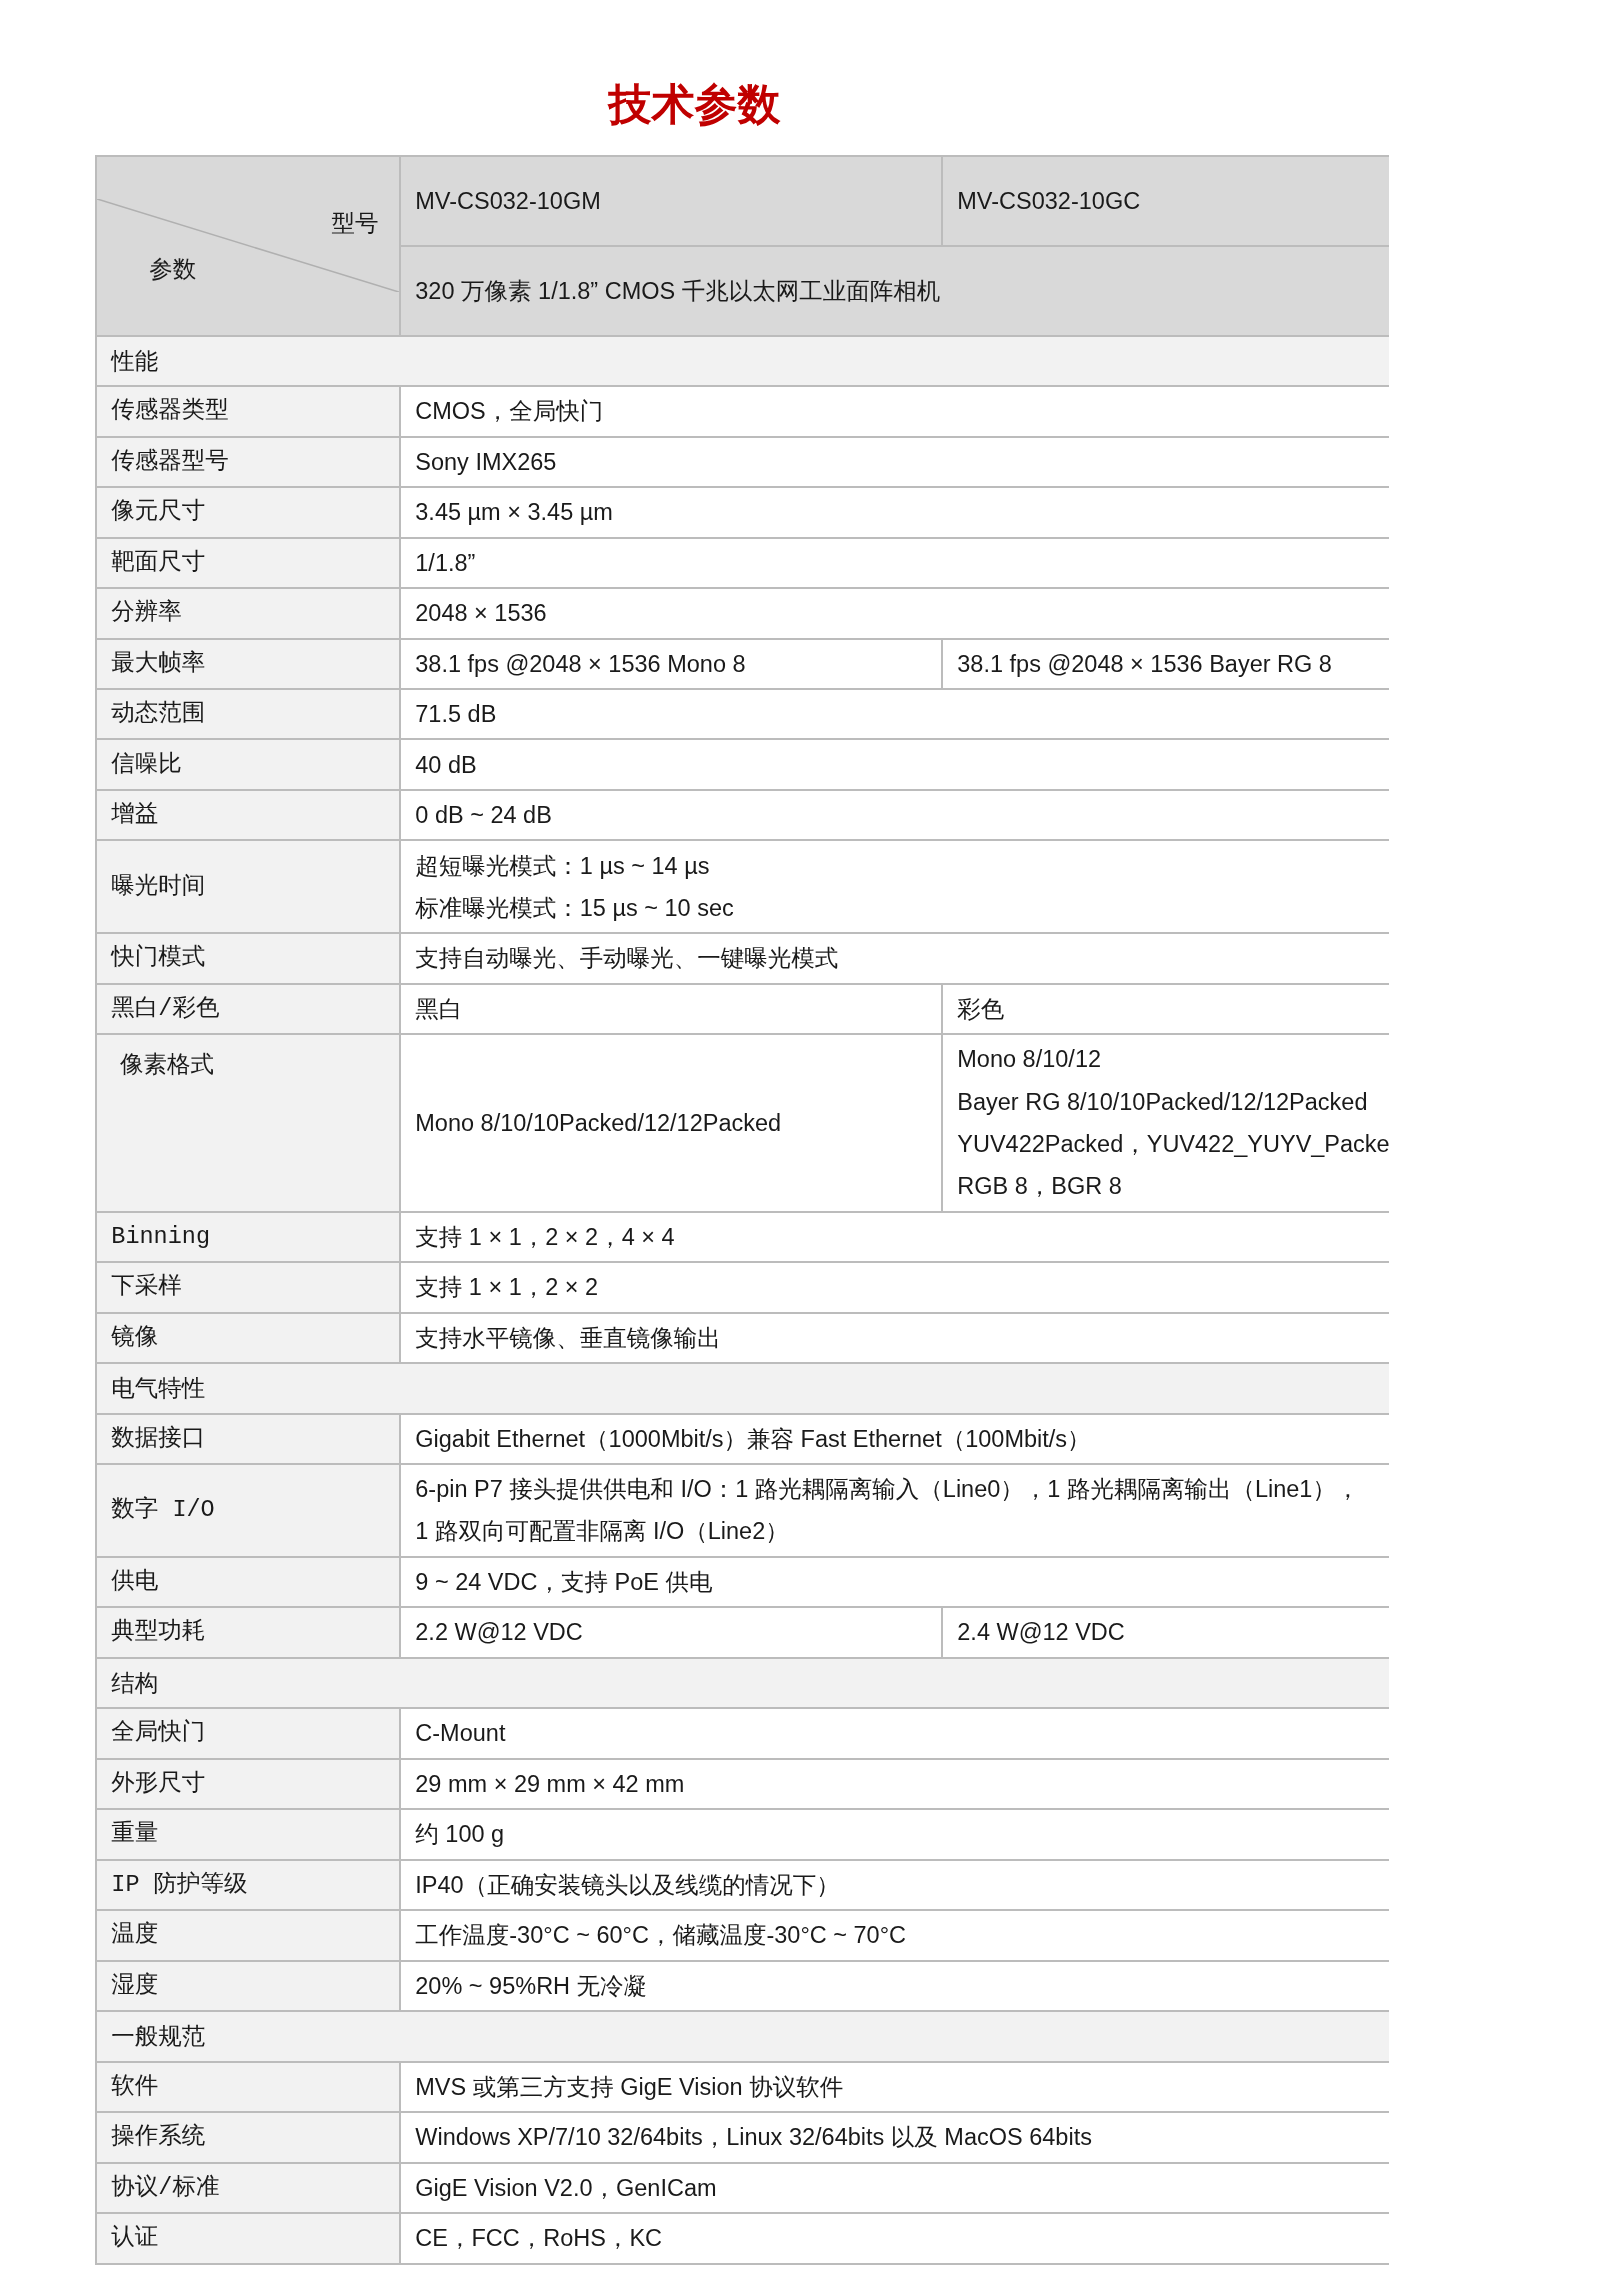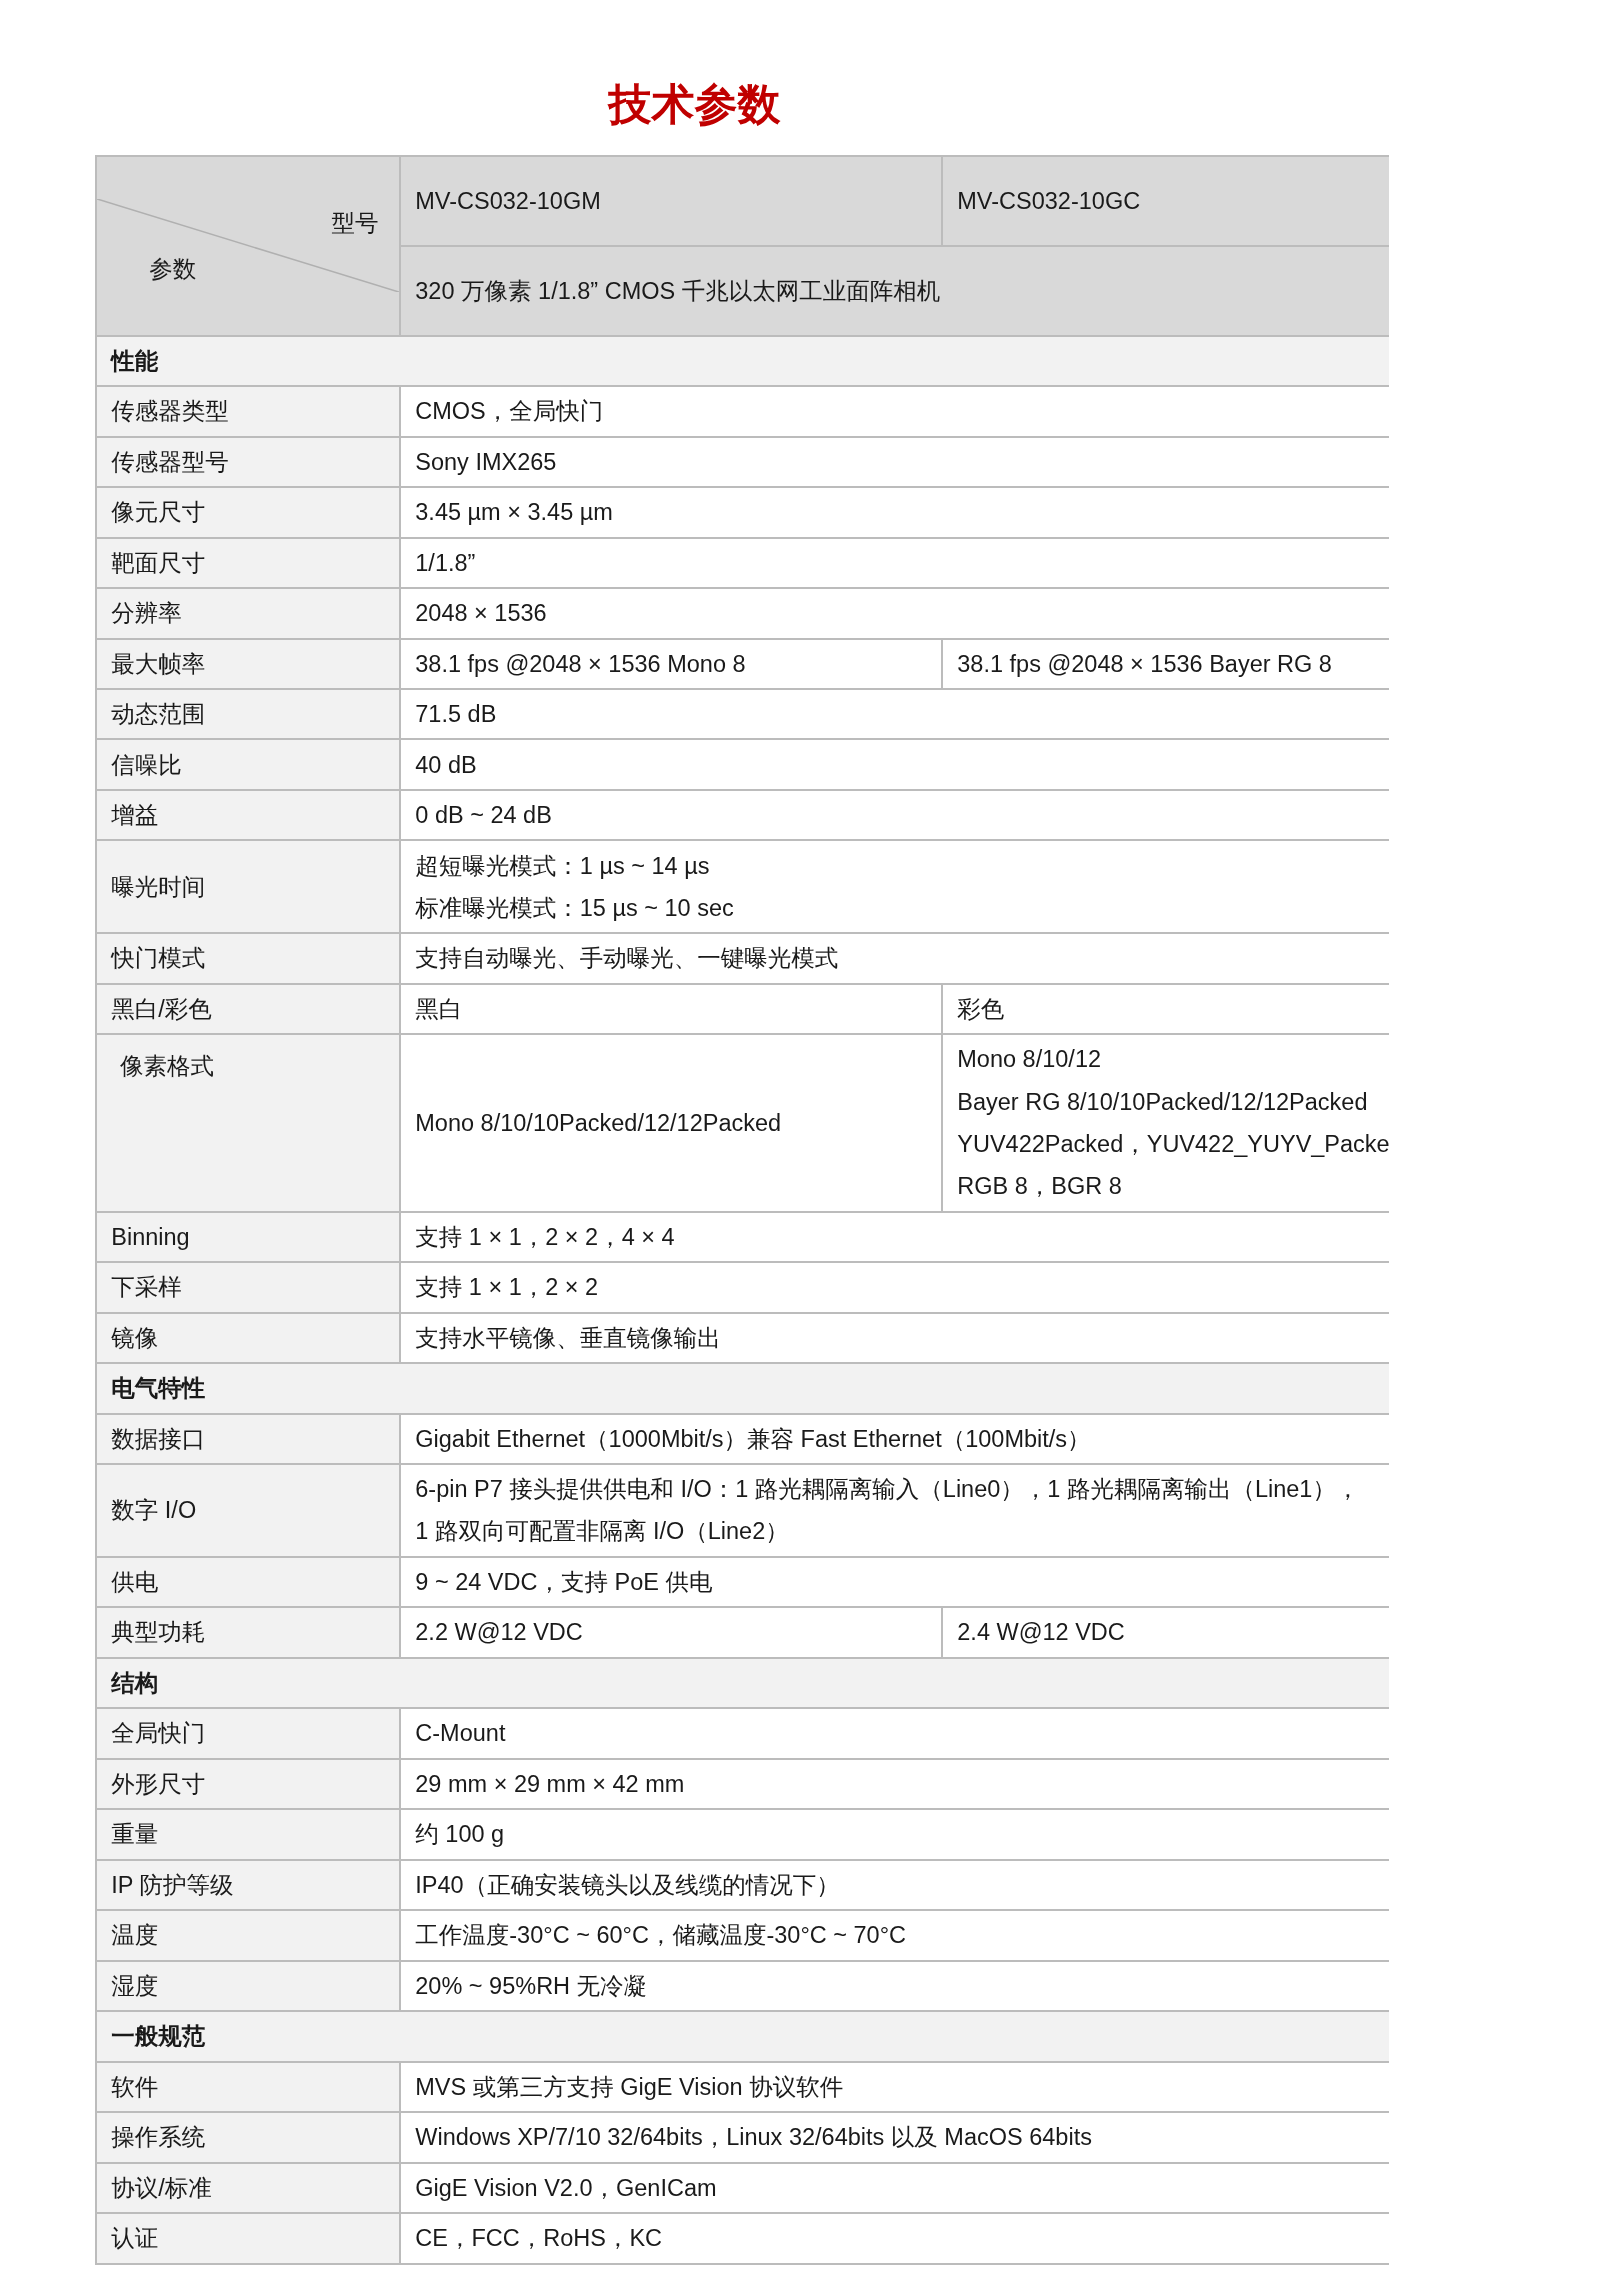--- a/index.html
+++ b/index.html
@@ -42,23 +42,23 @@
     white-space: pre-line;
     overflow: hidden;
   }
   .spec-table tr { height: 46px; }
   .spec-table tr.section-row { height: 45px; }
   .spec-table tr.header-row-1 { height: 46px; border-radius: 15px; }
   .spec-table tr.header-row-2 { height: 45px; }
   .spec-table tr.r-tall2 { height: 82px; }
   .spec-table tr.r-tall4 { height: 169px; }
 
-  .lbl { background: #f2f2f2; padding-left: 12.3px; }
+  .lbl { background: #f2f2f2; padding-left: 12.3px; font-family: Liberation Mono, monospace; }
   .val { background: #ffffff; padding-left: 15.3px; }
-  .sec { background: #f2f2f2; font-weight: 700; padding-left: 12.3px; margin-left: 34px; }
+  .sec { background: #f2f2f2; font-weight: 400; padding-left: 12.3px; margin-left: 34px; }
   .hdr { background: #d9d9d9; padding-left: 15.3px; }
 
   td.corner { background: #d9d9d9; padding: 0; }
   .corner-inner { position: relative; width: 100%; height: 93px; }
   .corner-inner svg.diag { position: absolute; top: 0; left: 0; width: 100%; height: 100%; display: block; }
   .corner-top {
     position: absolute; top: 0; right: 20.4px; height: 47px;
     display: flex; align-items: center;
   }
   .corner-bottom {

